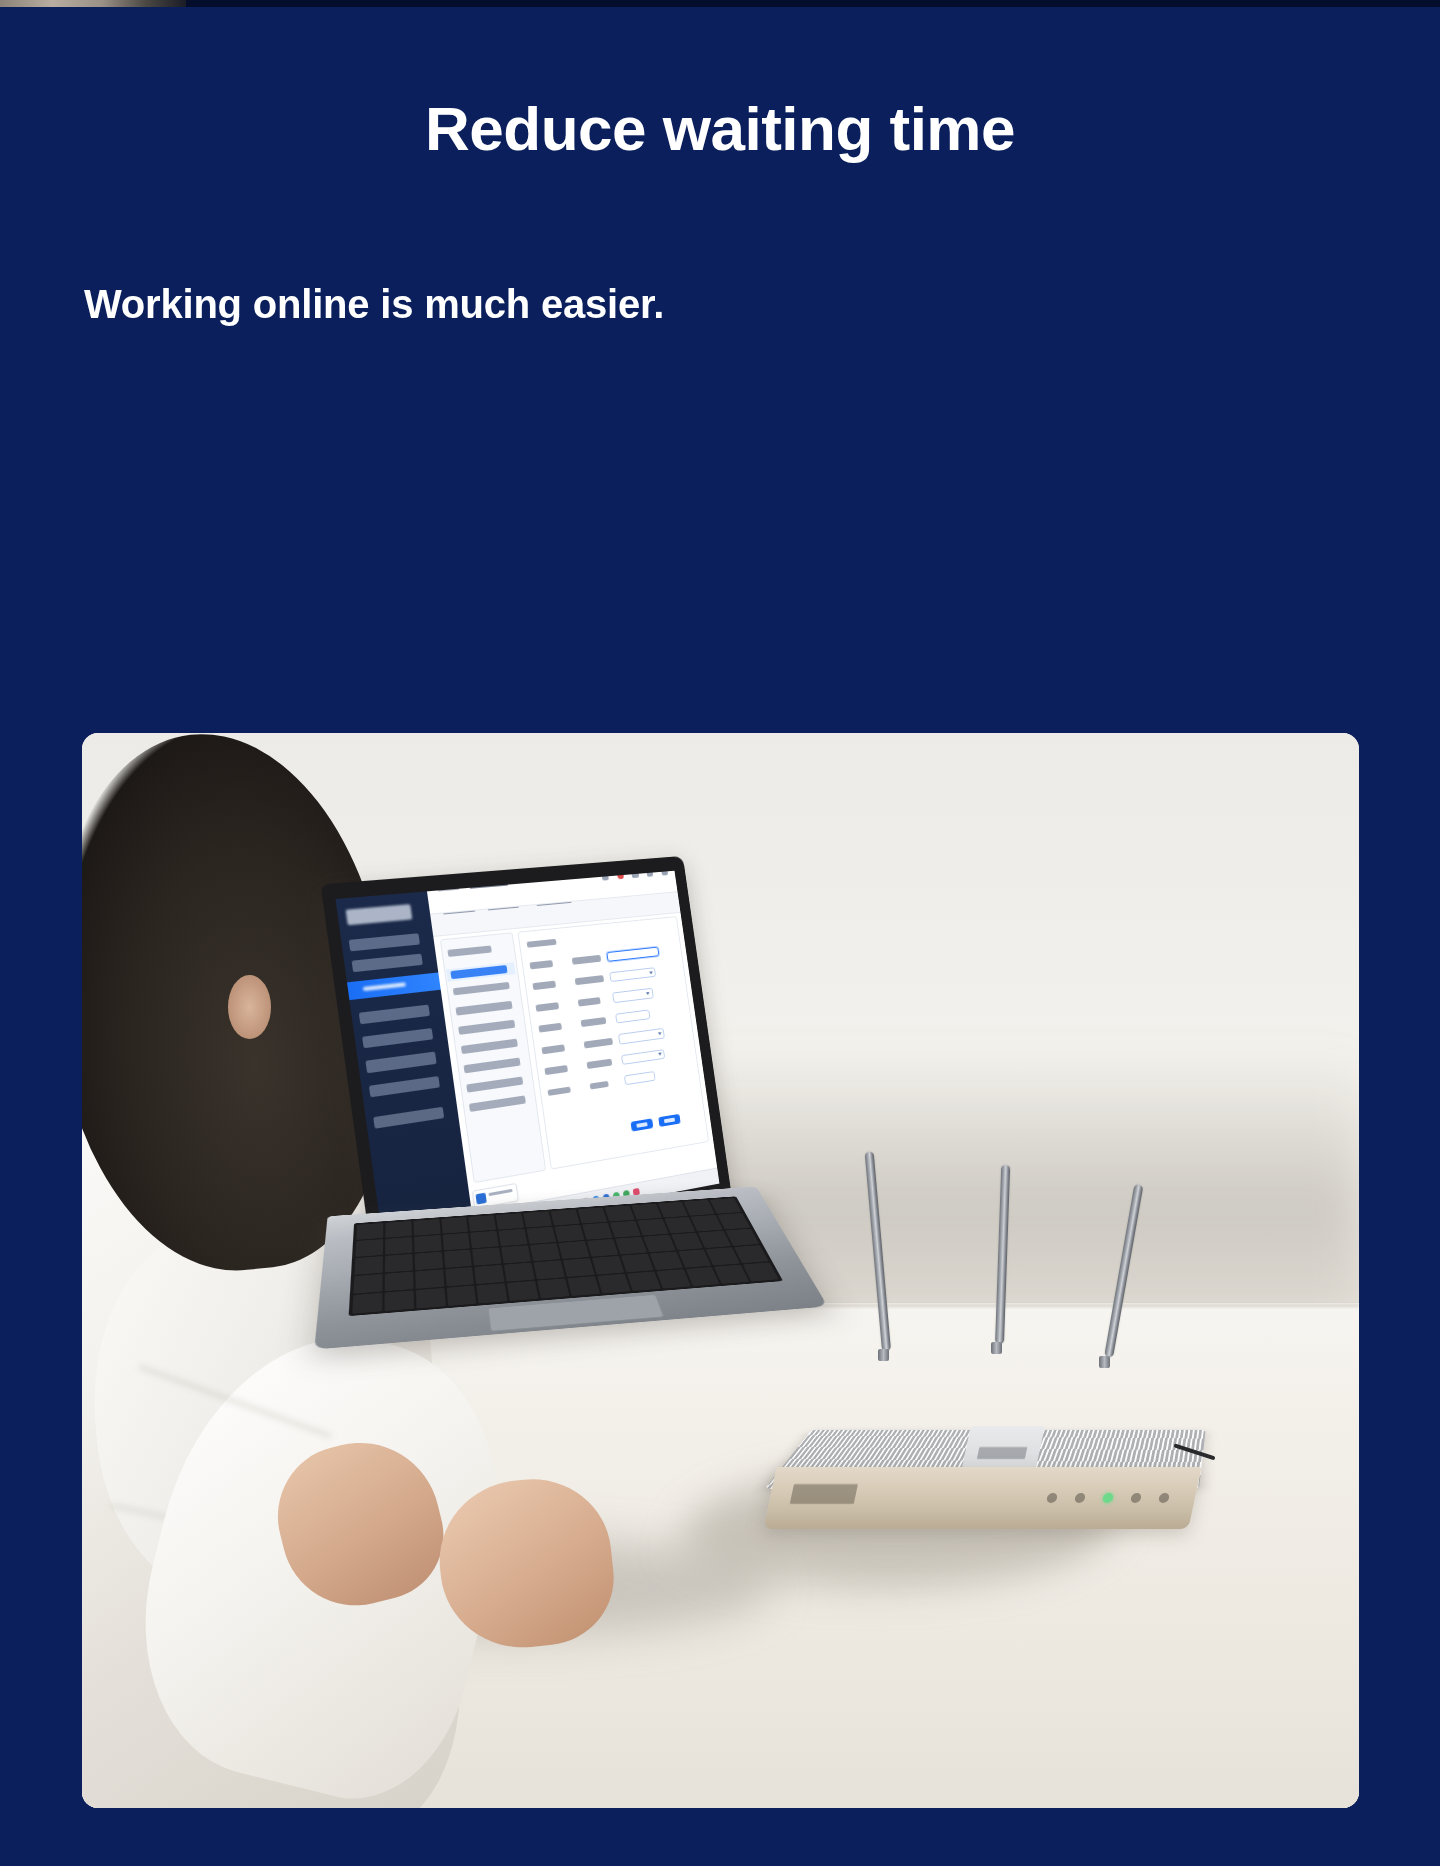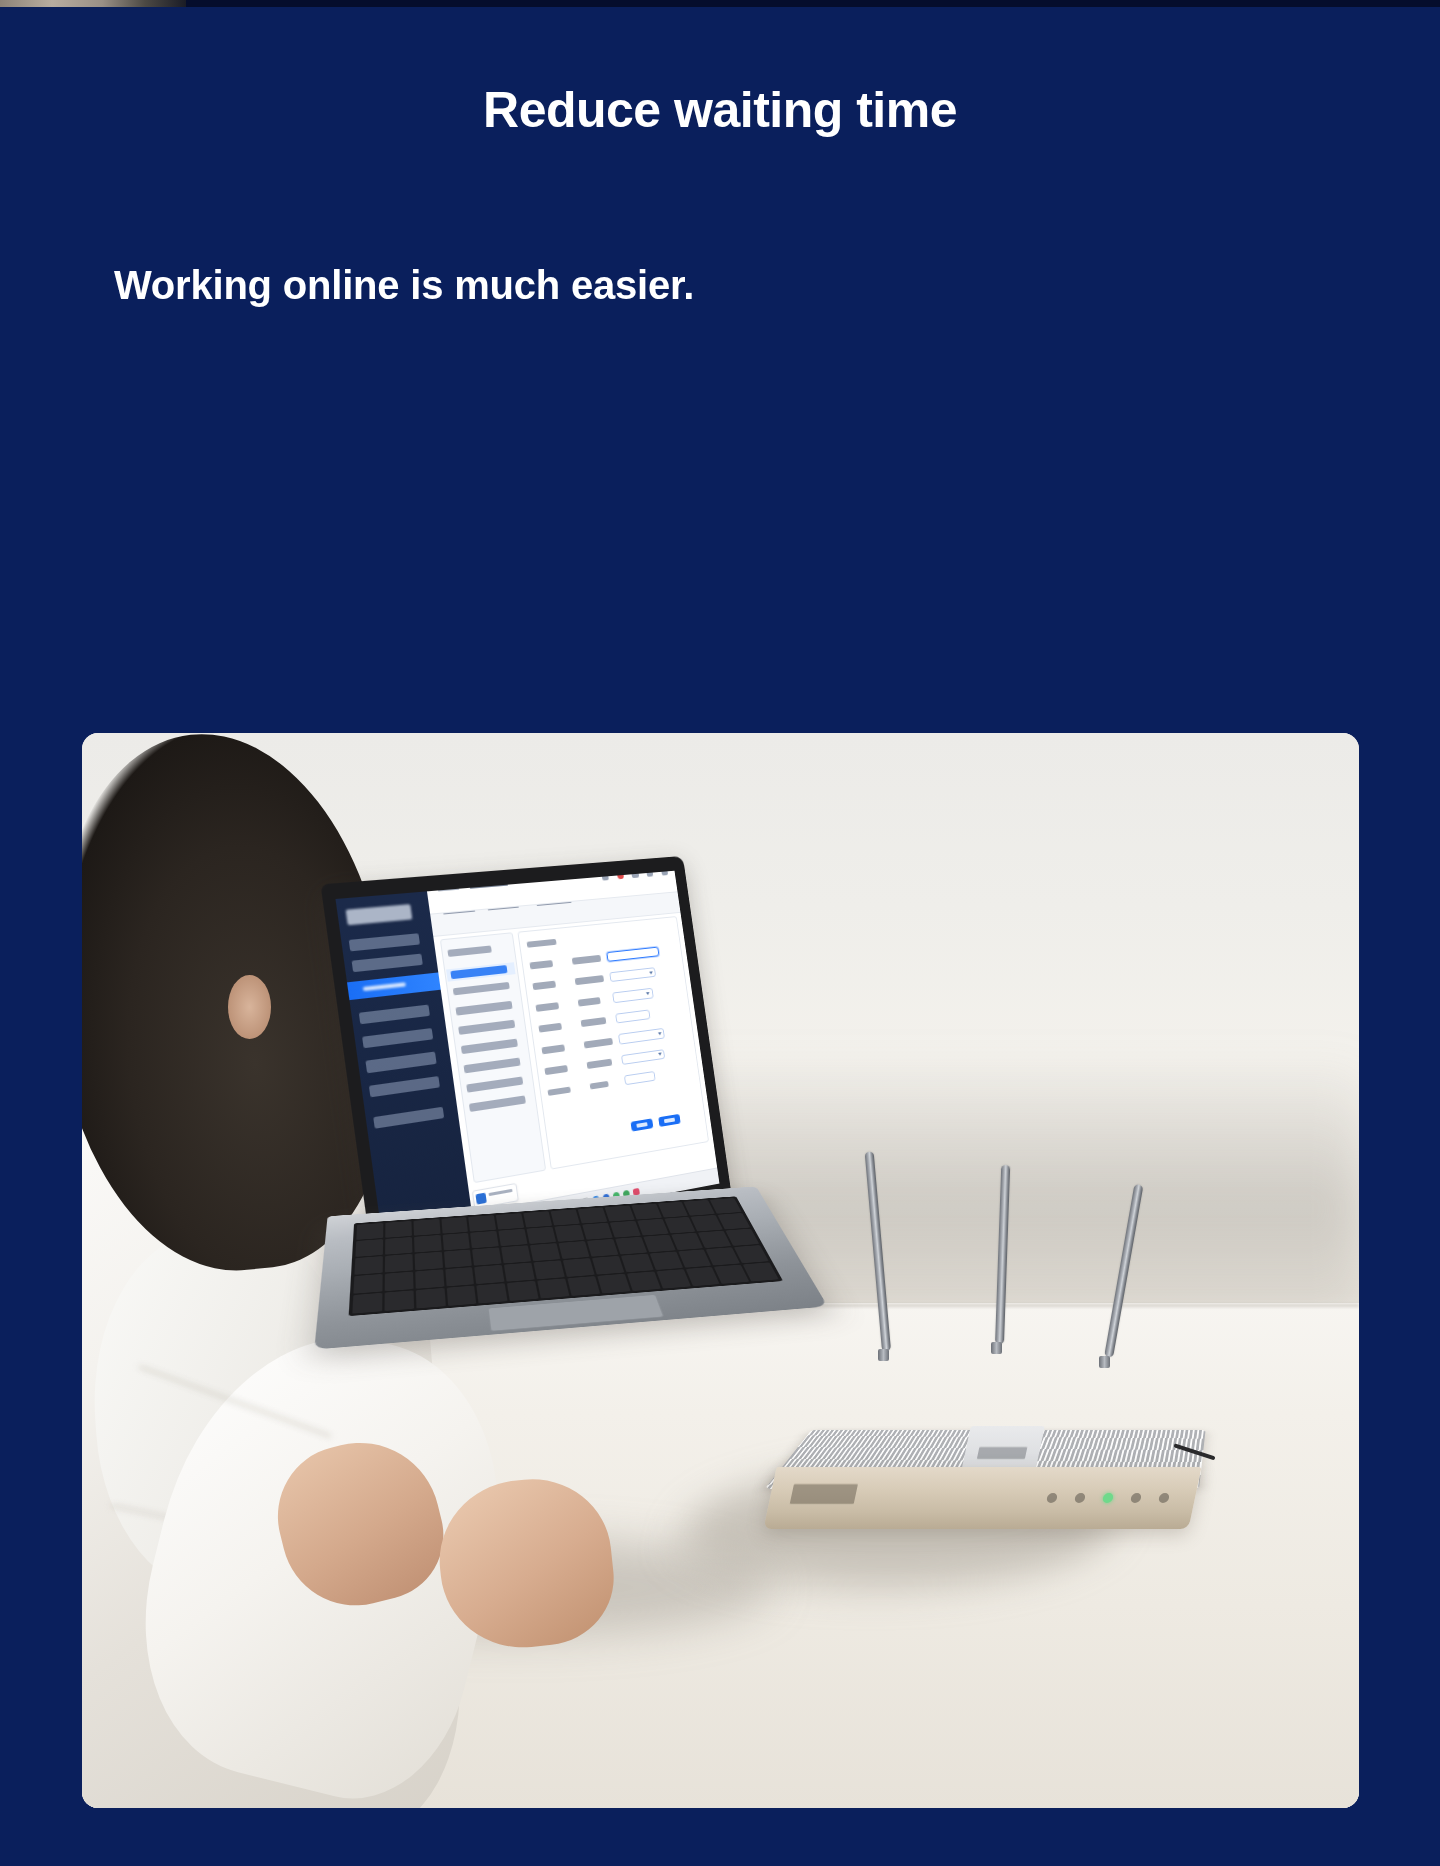--- a/index.html
+++ b/index.html
@@ -39,34 +39,34 @@
   }
 
   
   .headline {
     text-align: center;
     color: #ffffff;
     font-weight: 700;
     letter-spacing: -0.5px;
   }
   .headline-1 {
-    margin-top: 65px;
-    font-size: 50px;
+    margin-top: 84px;
+    font-size: 62px;
     line-height: 76px;
   }
   .headline-2 {
     margin-top: 50px;
     font-size: 62px;
     line-height: 76px;
   }
 
   
   .sub-wrap {
     margin-top: 110px;
-    padding-left: 114px;
+    padding-left: 84px;
     padding-right: 84px;
   }
   .sub-title {
     color: #ffffff;
     font-size: 40px;
     font-weight: 700;
     line-height: 54px;
     letter-spacing: -0.2px;
   }
   .sub-body {

